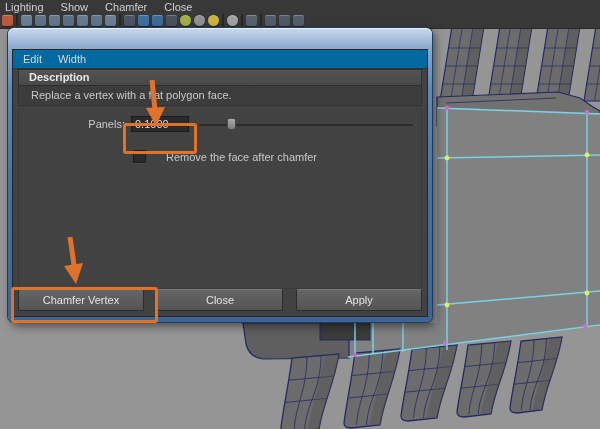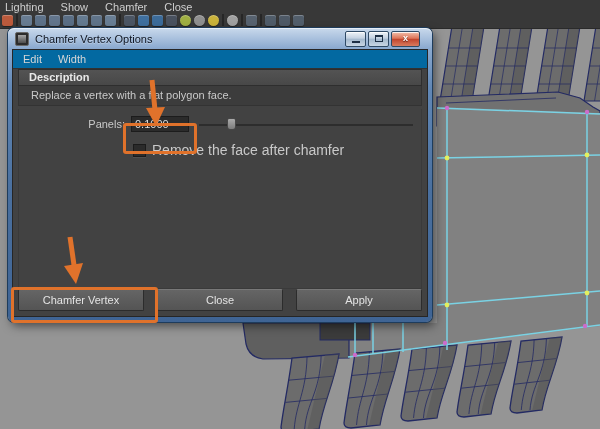--- a/index.html
+++ b/index.html
@@ -40,21 +40,21 @@
   .content{position:absolute;left:5px;right:5px;top:19px;bottom:5px;display:flex;flex-direction:column;}
   .section-header{background:linear-gradient(#535353,#484848);border:1px solid #2e2e2e;height:15px;line-height:14px;font-size:11px;font-weight:bold;color:#e8e8e8;padding-left:10px;box-sizing:content-box;flex:0 0 auto;}
   .desc-body{background:#3c3c3c;border:1px solid #333;border-top:none;height:19px;line-height:19px;font-size:11px;color:#c9c9c9;padding-left:12px;margin-bottom:3px;flex:0 0 auto;}
   .settings-body{flex:1;border:1px solid #3a3a3a;border-top:none;padding-top:6px;position:relative;}
   .width-row{display:flex;align-items:center;font-size:11px;color:#c9c9c9;height:18px;}
   .width-row label{width:106px;text-align:right;margin-right:6px;flex:0 0 auto;}
   .width-input{width:50px;height:14px;background:#2b2b2b;border:1px solid #1c1c1c;color:#dcdcdc;font-size:11px;padding:0 3px;font-family:"Liberation Sans",sans-serif;flex:0 0 auto;}
   .slider{flex:1;height:14px;position:relative;margin:0 8px 0 10px;}
   .slider .track{position:absolute;left:0;right:0;top:7px;height:2px;background:#2d2d2d;}
   .slider .handle{position:absolute;left:28px;top:1px;width:9px;height:12px;background:linear-gradient(#ababab,#7c7c7c);border:1px solid #474747;border-radius:2px 2px 3px 3px;box-sizing:border-box;}
-  .check-row{display:flex;align-items:center;gap:6px;margin:9px 0 0 114px;font-size:14px;color:#c9c9c9;}
+  .check-row{display:flex;align-items:center;gap:20px;margin:17px 0 0 114px;font-size:11px;color:#c9c9c9;}
   .checkbox{width:11px;height:11px;background:#2b2b2b;border:1px solid #1b1b1b;box-shadow:0 1px 0 rgba(255,255,255,.08);}
   .btn-row{display:flex;gap:13px;height:22px;margin-top:auto;}
   .btn-row button{flex:1;background:linear-gradient(#656565,#545454);border:1px solid #2c2c2c;border-top-color:#787878;color:#e4e4e4;font-size:11px;border-radius:2px;font-family:"Liberation Sans",sans-serif;padding:0;}
   
   #ann{position:absolute;left:0;top:0;z-index:6;pointer-events:none;}
   .hl-box{position:absolute;border:3px solid var(--accent,#e0722b);border-radius:3px;z-index:6;pointer-events:none;}
 </style>
 </head>
 <body>
 
@@ -174,33 +174,20 @@
       <span class="tb-icon sep"></span>
       <span class="tb-icon" style="background: rgb(87, 98, 111);"></span>
       <span class="tb-icon sep"></span>
       <span class="tb-icon" style="background: rgb(80, 92, 105);"></span>
       <span class="tb-icon" style="background: rgb(78, 89, 102);"></span>
       <span class="tb-icon" style="background: rgb(82, 94, 107);"></span>
     </div>
 </div>
 
 <div class="dialog">
-  <div class="titlebar">
-    <span class="app-icon"></span>
-    <span class="title">Chamfer Vertex Options</span>
-    <span class="winbtns">
-      <span class="wbtn">
-          <span class="glyph-min"></span>
-        </span>
-      <span class="wbtn">
-          <span class="glyph-max"></span>
-        </span>
-      <span class="wbtn close">x</span>
-    </span>
-  </div>
   <div class="dlg-body">
     <div class="menubar">
       <span>Edit</span>
       <span>Width</span>
     </div>
     <div class="content">
       <div class="section-header">Description</div>
       <div class="desc-body">Replace a vertex with a flat polygon face.</div>
       <div class="settings-body">
         <div class="width-row">

